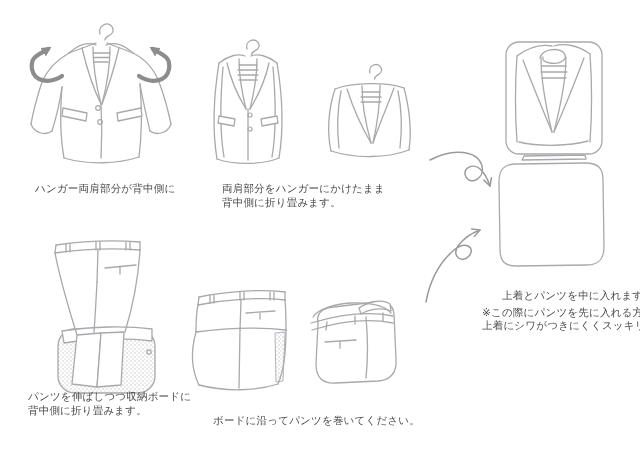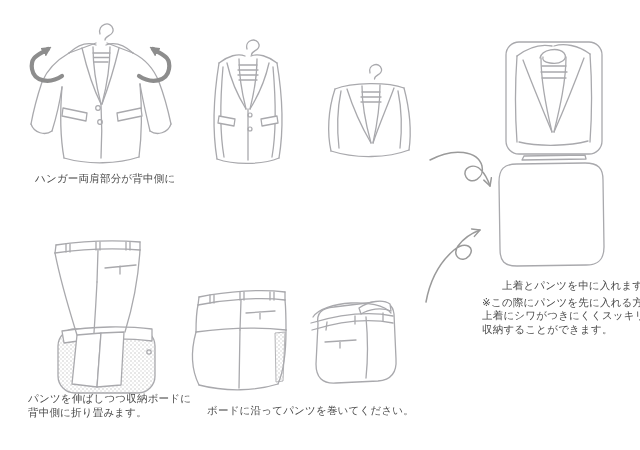--- a/index.html
+++ b/index.html
@@ -1,21 +1,21 @@
 <!DOCTYPE html>
 <html><head>
 <meta charset="utf-8">
 <style>
   html,body{margin:0;padding:0;background:#ffffff;}
   .canvas{position:relative;width:640px;height:450px;background:#ffffff;overflow:hidden;
           font-family:"DejaVu Sans","Liberation Sans",sans-serif;}
   .illo{position:absolute;}
   .illo svg{display:block;width:100%;height:100%;}
   .cap{position:absolute;font-size:10.5px;line-height:13.5px;color:#4a4a4a;
-       letter-spacing:0.2px;white-space:nowrap;}
+       letter-spacing:0.2px;white-space:nowrap;margin-top:10px;}
   .cap .ln{display:block;}
   .indent{padding-left:20px;}
   .notegap{margin-top:3px;}
   
   .s  {fill:none;stroke:#a9a9ad;stroke-width:1.3;stroke-linecap:round;stroke-linejoin:round;}
   .sw {fill:#ffffff;stroke:#a9a9ad;stroke-width:1.3;stroke-linecap:round;stroke-linejoin:round;}
   .thick{fill:none;stroke:#8d8d8d;stroke-width:4.2;stroke-linecap:round;stroke-linejoin:round;}
   .thin {fill:none;stroke:#9a9a9a;stroke-width:1.5;stroke-linecap:round;stroke-linejoin:round;}
   .btn{fill:none;stroke:#a9a9ad;stroke-width:1.2;}
 </style>
@@ -219,30 +219,33 @@
       <path class="s" d="M24,35 L23,43 M52,29 L52,37 M80,26 L80,34"></path>
       <path class="s" d="M22,55 L53,53 M37,54 L37,61"></path>
       <path class="s" d="M63,30 C65,52 65,72 63,91"></path>
     </svg>
   </div>
 
   <div class="cap" style="left:35px;top:172px">
     <span class="ln">ハンガー両肩部分が背中側に</span>
   </div>
 
-
-  <div class="cap" style="left:28px;top:392px">
+  <div class="cap" style="left:222px;top:172px">
+    <span class="ln">両肩部分をハンガーにかけたまま</span>
+    <span class="ln">背中側に折り畳みます。</span>
+  </div>
+
+  <div class="cap" style="left:28px;top:380px">
     <span class="ln">パンツを伸ばしつつ収納ボードに</span>
     <span class="ln">背中側に折り畳みます。</span>
   </div>
 
-  <div class="cap" style="left:207px;top:404px">
+  <div class="cap" style="left:213px;top:404px">
     <span class="ln">ボードに沿ってパンツを巻いてください。</span>
   </div>
 
   <div class="cap" style="left:482px;top:279px;width:158px">
     <span class="ln indent">上着とパンツを中に入れます。</span>
     <span class="ln notegap">※この際にパンツを先に入れる方が</span>
     <span class="ln">上着にシワがつきにくくスッキリと</span>
-    <span class="ln">収納することができます。</span>
   </div>
 
 </div>
 
 </body></html>

